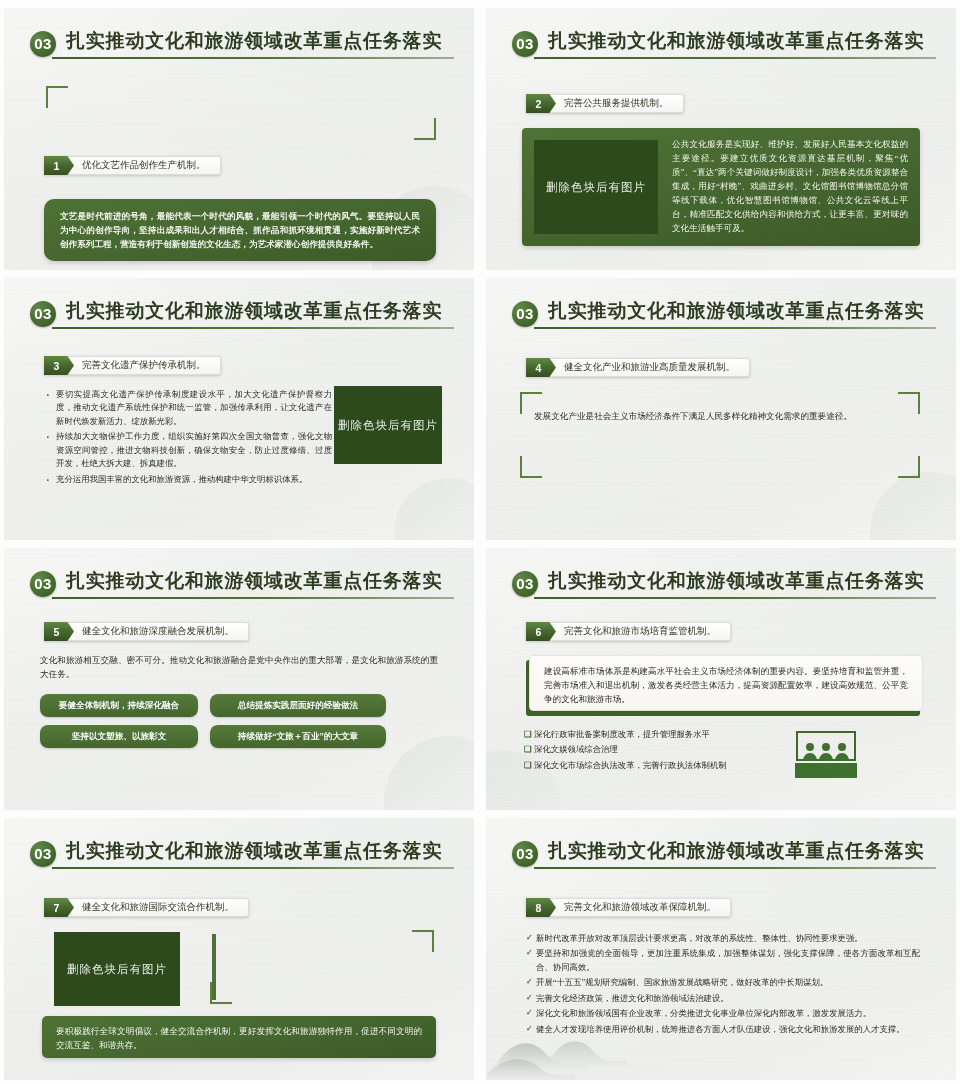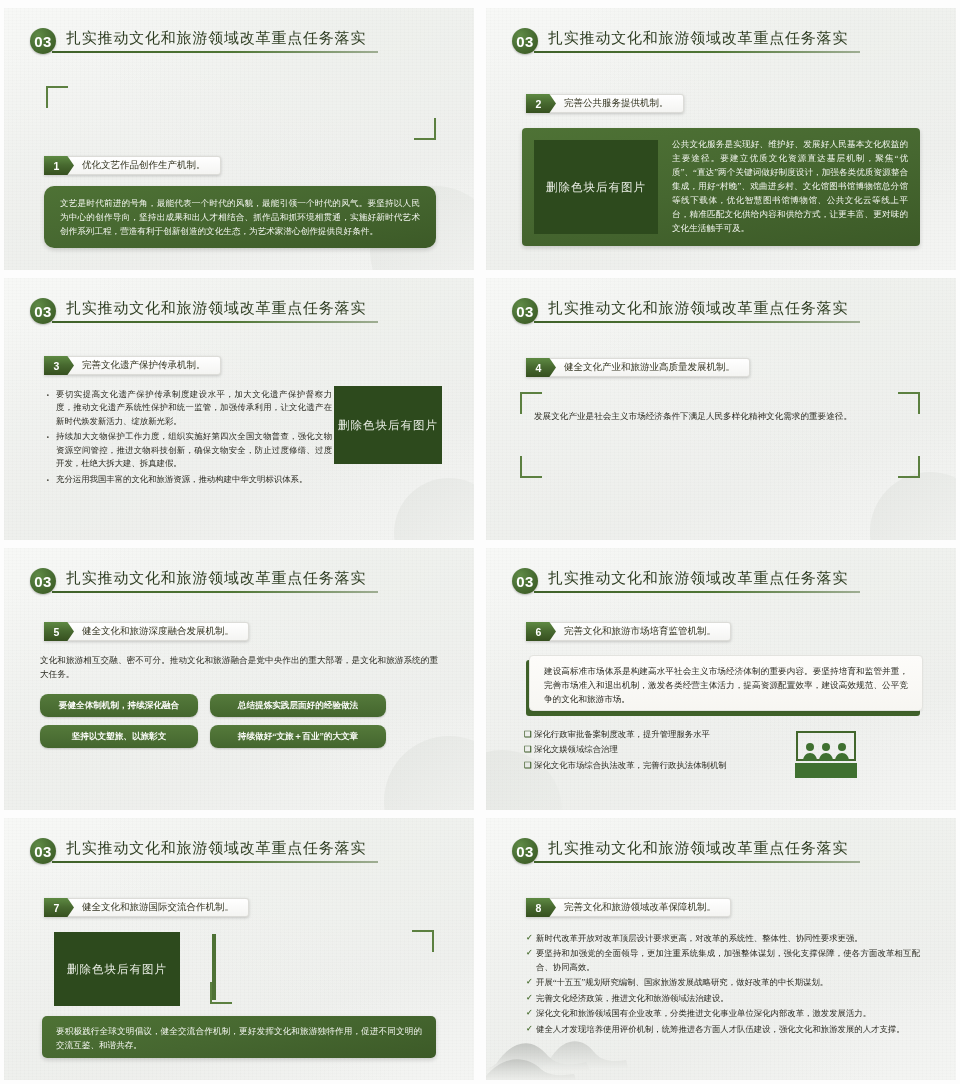--- a/index.html
+++ b/index.html
@@ -56,22 +56,22 @@
     background: radial-gradient(circle at 32% 28%, #5f8a46 0%, #4a7035 45%, #38541f 100%);
     color: #ffffff;
     font-size: 15px; font-weight: bold;
     display: flex; align-items: center; justify-content: center;
     letter-spacing: 0.3px;
     box-shadow: 0 1px 2px rgba(0,0,0,0.25);
     flex: 0 0 auto;
   }
   .hdr-title-wrap { position: relative; padding-bottom: 5px; }
   .hdr-title {
-    font-size: 15px;
-    font-weight: normal;
+    font-size: 19px;
+    font-weight: bold;
     color: #2e3d22;
     letter-spacing: 0.8px;
     white-space: nowrap;
     font-family: "Liberation Serif", "DejaVu Serif", serif;
   }
   .hdr-rule {
     position: absolute; left: -14px; right: -12px; bottom: 0;
     height: 2px;
     background: linear-gradient(90deg, #3f6129 0%, #4f7635 55%, #9fae93 100%);
   }
@@ -212,21 +212,21 @@
     <div class="bracket-frame" style="left:42px;top:78px;width:390px;height:54px;">
       <div class="bk tl"></div>
         <div class="bk br"></div>
     </div>
 
     <div class="step" style="position:absolute;left:40px;top:148px;">
       <div class="step-num">1</div>
       <div class="step-text">优化文艺作品创作生产机制。</div>
     </div>
 
-    <div class="green-panel" style="position:absolute;left:40px;top:178px;width:392px;height:62px;padding:11px 16px;">
+    <div class="green-panel" style="position:absolute;left:40px;top:191px;width:392px;height:62px;padding:11px 16px;font-weight:bold;">
       <div class="body-txt">文艺是时代前进的号角，最能代表一个时代的风貌，最能引领一个时代的风气。要坚持以人民为中心的创作导向，坚持出成果和出人才相结合、抓作品和抓环境相贯通，实施好新时代艺术创作系列工程，营造有利于创新创造的文化生态，为艺术家潜心创作提供良好条件。</div>
     </div>
   </div>
 
   <div class="slide">
     <div class="hdr">
       <div class="hdr-badge">03</div>
       <div class="hdr-title-wrap">
         <div class="hdr-title">扎实推动文化和旅游领域改革重点任务落实</div>
         <div class="hdr-rule"></div>

